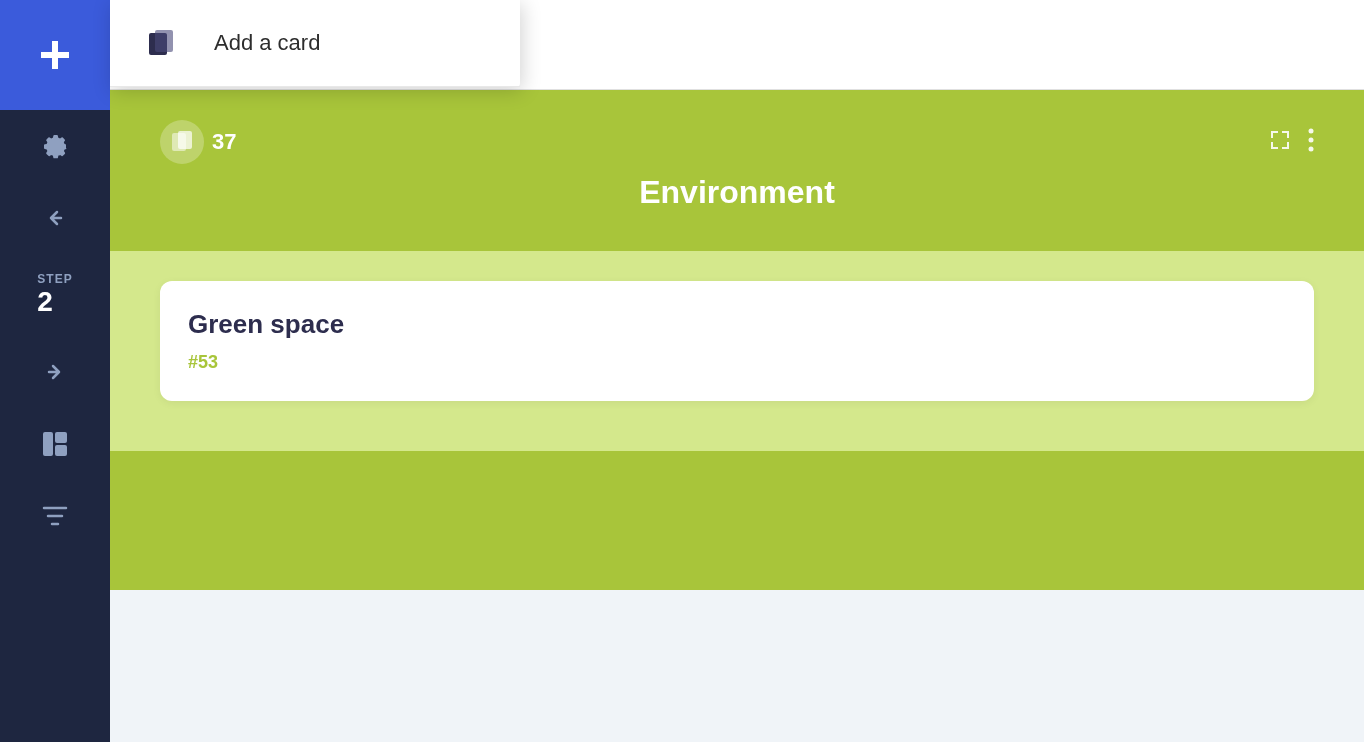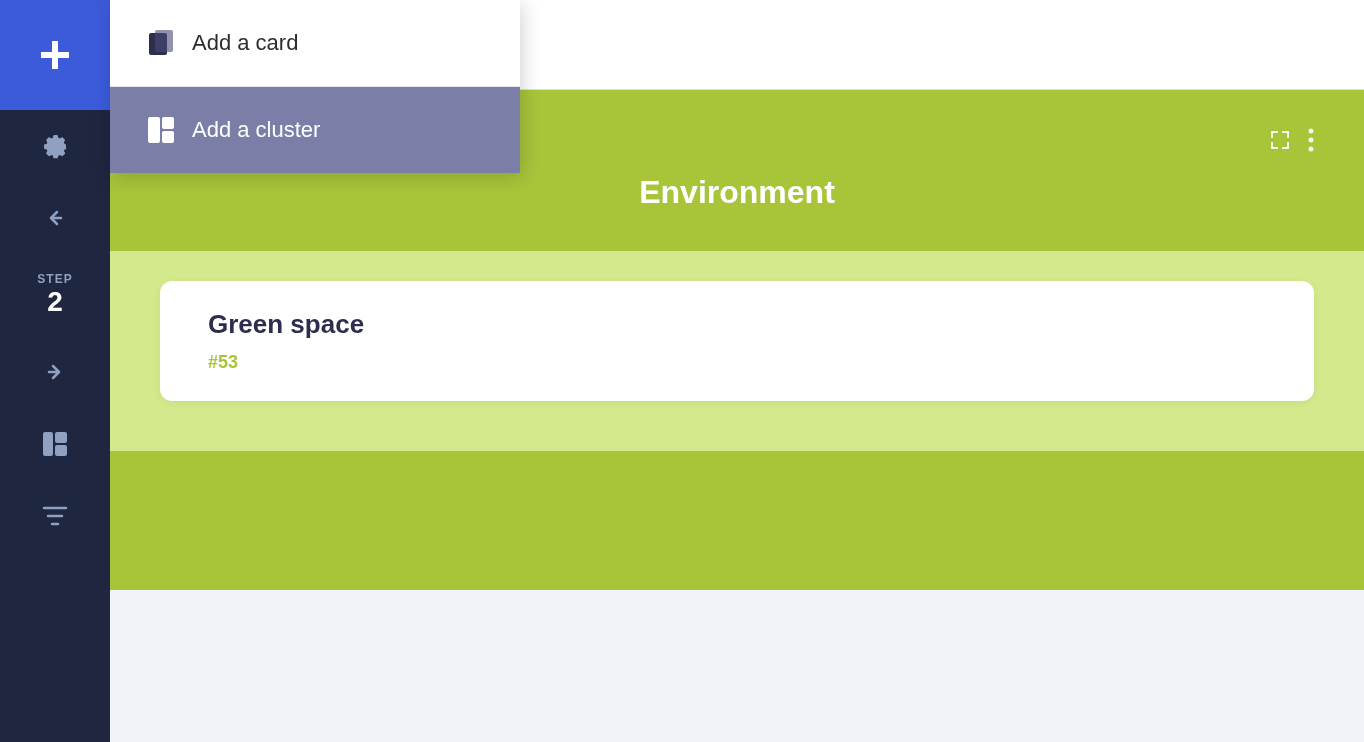--- a/index.html
+++ b/index.html
@@ -46,21 +46,21 @@
 
     .sidebar-icon svg {
       width: 28px;
       height: 28px;
       fill: #8fa0c0;
     }
 
     .step-indicator {
       display: flex;
       flex-direction: column;
-      align-items: center;
+      align-items: flex-start;
       padding: 18px 0;
       color: #ffffff;
     }
 
     .step-label {
       font-size: 12px;
       font-weight: 600;
       letter-spacing: 1px;
       color: #8fa0c0;
     }
@@ -84,21 +84,21 @@
     }
 
     .dropdown-item {
       display: flex;
       align-items: center;
       padding: 28px 36px;
       cursor: pointer;
       font-size: 22px;
       font-weight: 500;
       color: #2d2d2d;
-      gap: 16px;
+      gap: 38px;
       transition: background 0.15s;
     }
 
     .dropdown-item:first-child {
       border-bottom: 1px solid #e8e8e8;
     }
 
     .dropdown-item.active {
       background: #7b7fa8;
       color: #ffffff;
@@ -209,21 +209,21 @@
     .cluster-light {
       background: #d4e88c;
       margin: 0 -50px;
       padding: 30px 50px;
     }
 
     
     .card {
       background: #ffffff;
       border-radius: 12px;
-      padding: 28px 48px;
+      padding: 28px 28px;
       margin-bottom: 20px;
       box-shadow: 0 2px 8px rgba(0,0,0,0.06);
     }
 
     .card-title {
       font-size: 26px;
       font-weight: 700;
       color: #2d2d4e;
       margin-bottom: 12px;
     }
@@ -251,29 +251,20 @@
   </div>
 
   <div class="dropdown-container">
     <div class="dropdown-item">
 
       <svg width="30" height="30" viewBox="0 0 30 30">
         <rect x="3" y="5" width="18" height="22" rx="2" fill="#2d2d4e"></rect>
         <rect x="9" y="2" width="18" height="22" rx="2" fill="#4a4a7a" opacity="0.6"></rect>
       </svg>
       <span>Add a card</span>
-    </div>
-    <div class="dropdown-item active">
-
-      <svg width="30" height="30" viewBox="0 0 30 30">
-        <rect x="2" y="2" width="12" height="26" rx="2" fill="#ffffff"></rect>
-        <rect x="16" y="2" width="12" height="12" rx="2" fill="#ffffff"></rect>
-        <rect x="16" y="16" width="12" height="12" rx="2" fill="#ffffff"></rect>
-      </svg>
-      <span>Add a cluster</span>
     </div>
   </div>
 
   <div class="sidebar-icon">
     <svg viewBox="0 0 28 28">
       <path d="M14 9a5 5 0 1 0 0 10A5 5 0 0 0 14 9zm0 8a3 3 0 1 1 0-6 3 3 0 0 1 0 6zm11.3-4.7l-1.8-.4a9.3 9.3 0 0 0-.7-1.7l1-1.5a1 1 0 0 0-.1-1.3l-1.9-1.9a1 1 0 0 0-1.3-.1l-1.5 1a9.3 9.3 0 0 0-1.7-.7l-.4-1.8A1 1 0 0 0 16 3h-2.7a1 1 0 0 0-1 .9l-.4 1.8a9.3 9.3 0 0 0-1.7.7l-1.5-1a1 1 0 0 0-1.3.1L5.5 7.4a1 1 0 0 0-.1 1.3l1 1.5a9.3 9.3 0 0 0-.7 1.7l-1.8.4A1 1 0 0 0 3 13.3v2.7a1 1 0 0 0 .9 1l1.8.4a9.3 9.3 0 0 0 .7 1.7l-1 1.5a1 1 0 0 0 .1 1.3l1.9 1.9a1 1 0 0 0 1.3.1l1.5-1a9.3 9.3 0 0 0 1.7.7l.4 1.8a1 1 0 0 0 1 .9h2.7a1 1 0 0 0 1-.9l.4-1.8a9.3 9.3 0 0 0 1.7-.7l1.5 1a1 1 0 0 0 1.3-.1l1.9-1.9a1 1 0 0 0 .1-1.3l-1-1.5a9.3 9.3 0 0 0 .7-1.7l1.8-.4A1 1 0 0 0 25 16v-2.7a1 1 0 0 0-.7-1z"></path>
     </svg>
   </div>
 
   <div class="sidebar-icon">

